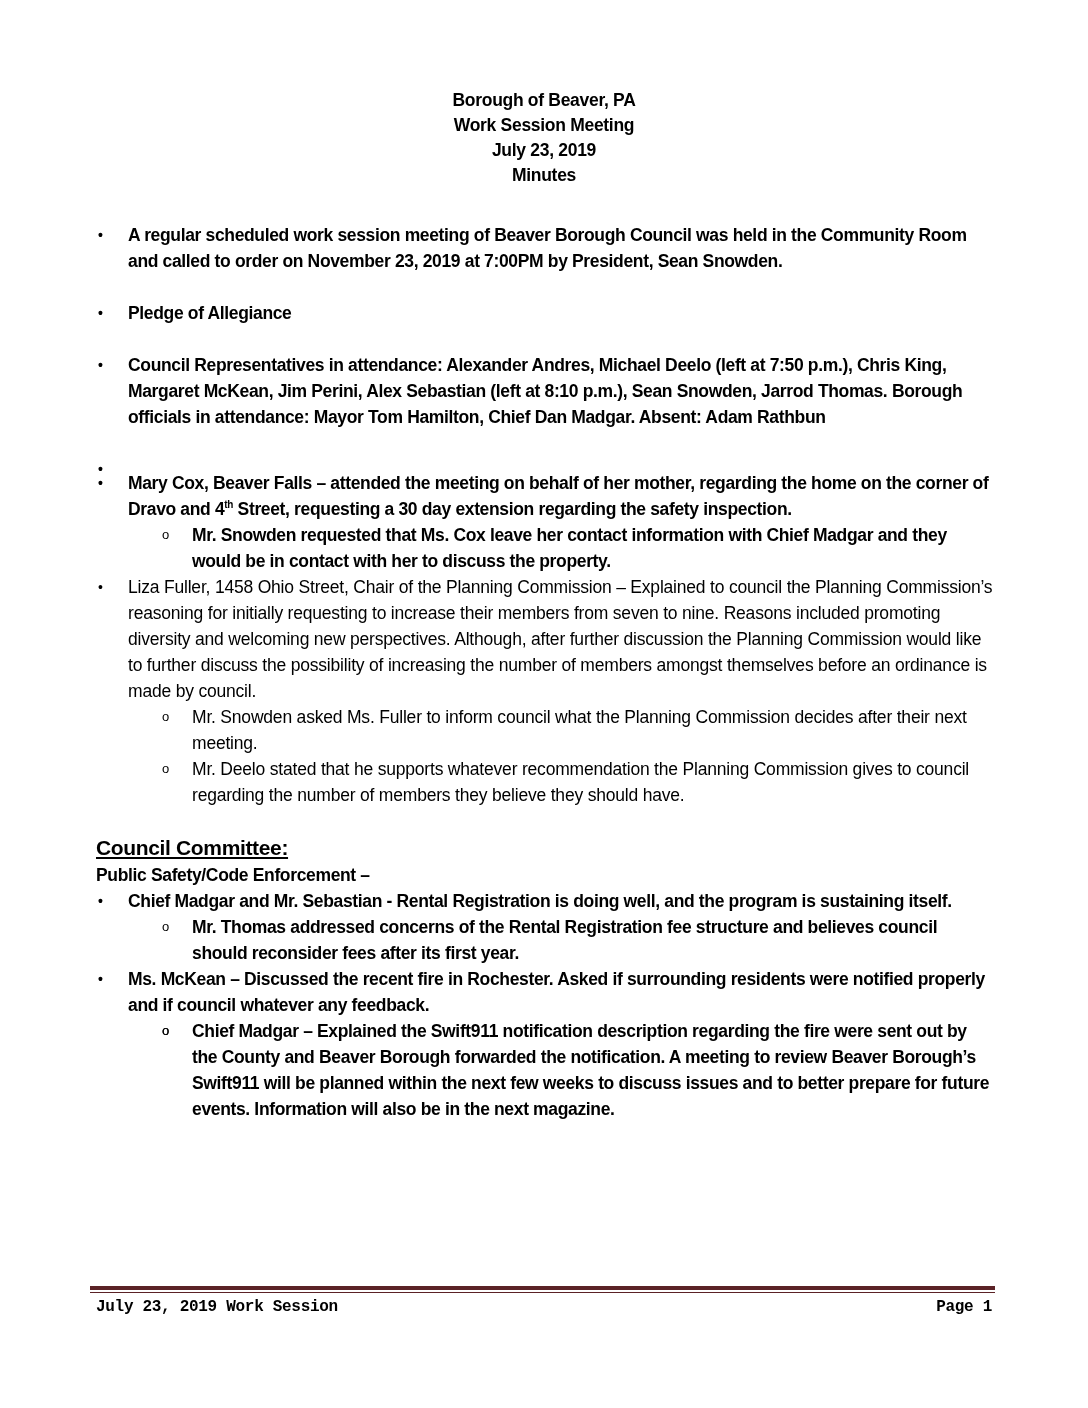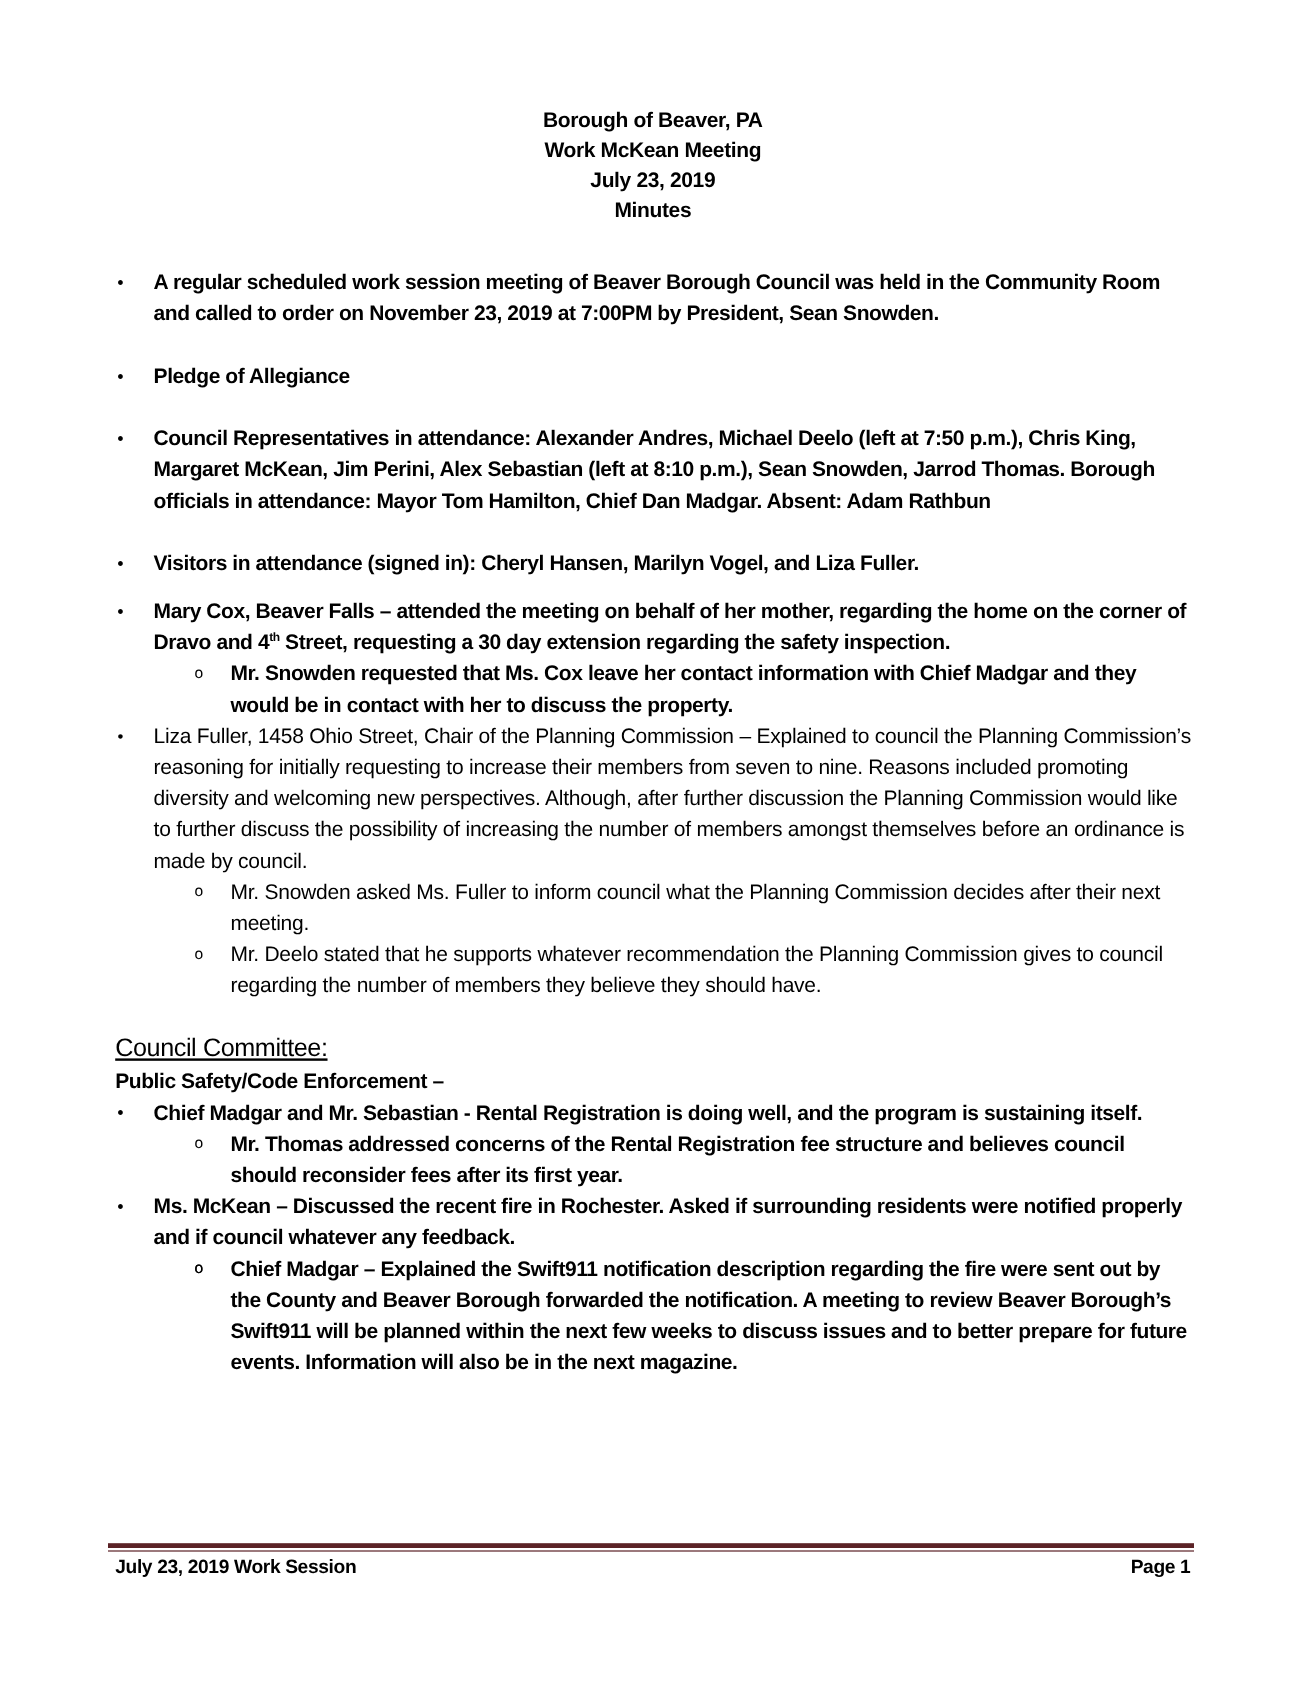--- a/index.html
+++ b/index.html
@@ -68,21 +68,21 @@
     }
     .light {
       font-weight: normal;
       letter-spacing: -0.2px;
     }
     .section-head {
       font-weight: bold;
       line-height: 26px;
     }
     .big-head {
-      font-weight: normal;
+      font-weight: bold;
       font-size: 21px;
       text-decoration: underline;
       line-height: 28px;
     }
     .gap-lg { height: 26px; }
     .gap-md { height: 14px; }
     sup {
       font-size: 10px;
       line-height: 0;
     }
@@ -99,37 +99,37 @@
     .footer-rule .thin {
       height: 1px;
       margin-top: 2px;
       background: #5b2226;
     }
     .footer {
       position: absolute;
       left: 96px;
       top: 1298px;
       width: 896px;
-      font-family: Liberation Sans, sans-serif;
+      font-family: Liberation Mono, monospace;
       font-weight: bold;
       font-size: 16px;
       letter-spacing: -0.3px;
       display: flex;
       justify-content: space-between;
       text-align: center;
     }
   </style>
 </head>
 <body>
 
 <div class="page">
 
   <div class="title-block">
     <div>Borough of Beaver, PA</div>
-    <div>Work McKean Meeting</div>
+    <div>Work Session Meeting</div>
     <div>July 23, 2019</div>
     <div>Minutes</div>
   </div>
 
   <div class="content">
 
     <div class="item b">
       <span class="bullet">•</span>
       <span>A regular scheduled work session meeting of Beaver Borough Council was held in the Community Room and called to order on November 23, 2019 at 7:00PM by President, Sean Snowden.</span>
     </div>
@@ -142,21 +142,20 @@
     <div class="gap-lg"></div>
 
     <div class="item b">
       <span class="bullet">•</span>
       <span>Council Representatives in attendance:  Alexander Andres, Michael Deelo (left at 7:50 p.m.), Chris King, Margaret McKean, Jim Perini, Alex Sebastian (left at 8:10 p.m.), Sean Snowden, Jarrod Thomas.  Borough officials in attendance:  Mayor Tom Hamilton, Chief Dan Madgar.  Absent: Adam Rathbun</span>
     </div>
     <div class="gap-lg"></div>
 
     <div class="item b">
       <span class="bullet">•</span>
-      <span>Visitors in attendance (signed in):  Cheryl Hansen, Marilyn Vogel, and Liza Fuller.</span>
     </div>
     <div class="gap-md"></div>
 
 
     <div class="item b">
       <span class="bullet">•</span>
       <span><span>Mary Cox, Beaver Falls – attended the meeting on behalf of her mother, regarding the home on the corner of Dravo and 4</span><sup>th</sup><span> Street, requesting a 30 day extension regarding the safety inspection.</span></span>
     </div>
     <div class="sub b">
       <span class="bullet">o</span>

